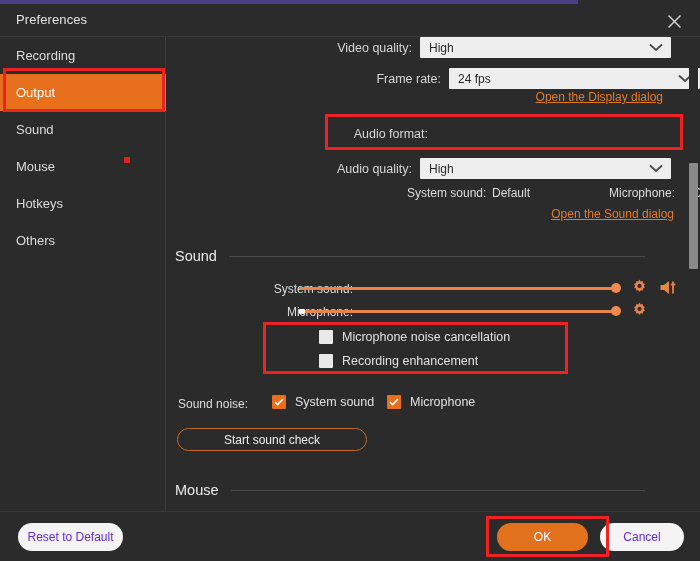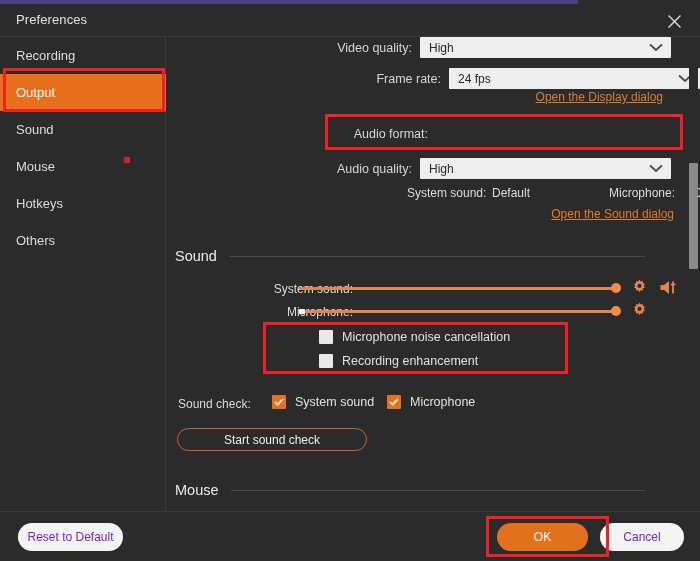--- a/index.html
+++ b/index.html
@@ -360,21 +360,21 @@
 
     <div class="cbrow" style="left:152px; top:293px;">
       <span class="cbox"></span>
       <span class="cb-label">Microphone noise cancellation</span>
     </div>
     <div class="cbrow" style="left:152px; top:317px;">
       <span class="cbox"></span>
       <span class="cb-label">Recording enhancement</span>
     </div>
 
-    <div class="plain" style="left:11px; top:360px;">Sound check:</div>
+    <div class="plain" style="left:11px; top:360px;">Sound noise:</div>
     <div class="cbrow" style="left:105px; top:358px;">
       <span class="cbox on">
         <svg width="10" height="8" viewBox="0 0 10 8">
             <polyline points="1,4 3.6,6.5 9,1" fill="none" stroke="#ffffff" stroke-width="1.7"></polyline>
           </svg>
       </span>
       <span class="cb-label">System sound</span>
     </div>
     <div class="cbrow" style="left:220px; top:358px;">
       <span class="cbox on">

